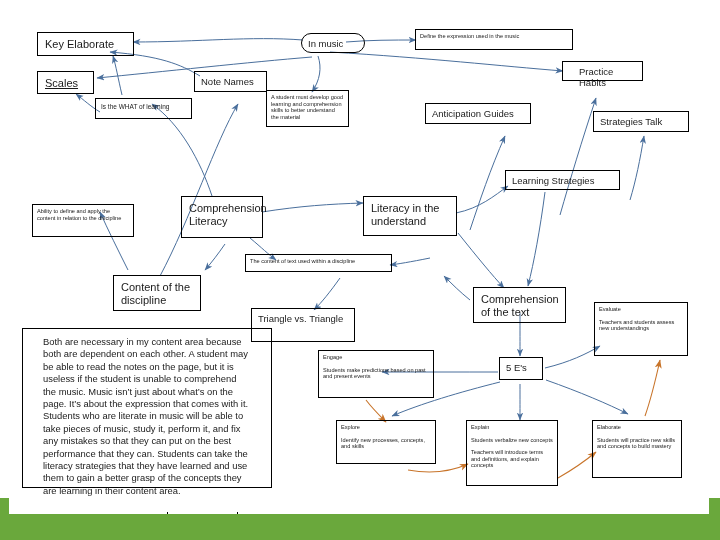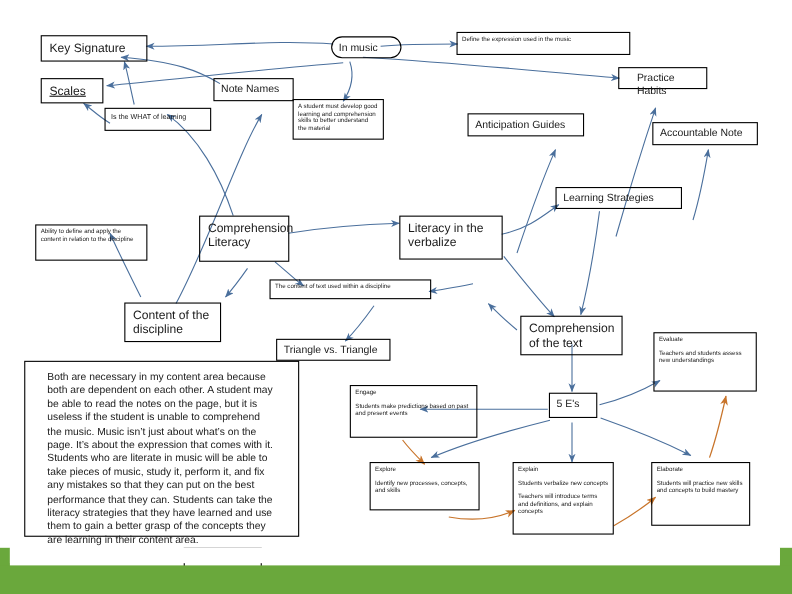--- a/index.html
+++ b/index.html
@@ -146,21 +146,21 @@
 
       <path d="M408,470 C 430,474 450,472 468,464"></path>
 
       <path d="M558,478 C 572,470 584,462 596,452"></path>
 
       <path d="M645,416 C 652,396 656,378 660,360"></path>
     </g>
   </svg>
 
   <div class="node n-lg" style="left:37px; top:32px; width:97px; height:24px;">
-    <span class="title">Key Signature</span>
+    <span class="title">Key Elaborate</span>
   </div>
 
   <div class="node n-lg" style="left:37px; top:71px; width:57px; height:23px;text-decoration:underline;">
     <span class="title">Scales</span>
   </div>
 
   <div class="node n-sm" style="left:95px; top:98px; width:97px; height:21px;">
     <span class="title">Is the WHAT of learning</span>
   </div>
 
@@ -187,44 +187,44 @@
 
   <div class="node n-md" style="left:562px; top:61px; width:81px; height:20px;padding-left:16px;">
     <span class="title">Practice Habits</span>
   </div>
 
   <div class="node n-md" style="left:425px; top:103px; width:106px; height:21px;">
     <span class="title">Anticipation Guides</span>
   </div>
 
   <div class="node n-md" style="left:593px; top:111px; width:96px; height:21px;">
-    <span class="title">Accountable Note</span>
+    <span class="title">Strategies Talk</span>
   </div>
 
   <div class="node n-md" style="left:505px; top:170px; width:115px; height:20px;">
     <span class="title">Learning Strategies</span>
   </div>
 
   <div class="node n-lg" style="left:181px; top:196px; width:82px; height:42px;">
     <span class="title">Comprehension Literacy</span>
   </div>
 
   <div class="node n-lg" style="left:363px; top:196px; width:94px; height:40px;">
-    <span class="title">Literacy in the verbalize</span>
+    <span class="title">Literacy in the understand</span>
   </div>
 
   <div class="node n-lg" style="left:113px; top:275px; width:88px; height:36px;">
     <span class="title">Content of the discipline</span>
   </div>
 
   <div class="node n-xs" style="left:245px; top:254px; width:147px; height:18px;">
     <span class="title">The content of text used within a discipline</span>
   </div>
 
-  <div class="node n-md" style="left:251px; top:308px; width:104px; height:20px;">
+  <div class="node n-md" style="left:251px; top:308px; width:104px; height:34px;">
     <span class="title">Triangle vs. Triangle</span>
   </div>
 
   <div class="node n-lg" style="left:473px; top:287px; width:93px; height:36px;">
     <span class="title">Comprehension of the text</span>
   </div>
 
   <div class="node n-md" style="left:499px; top:357px; width:44px; height:23px; text-align:left;">
     <span class="title">5 E's</span>
   </div>

